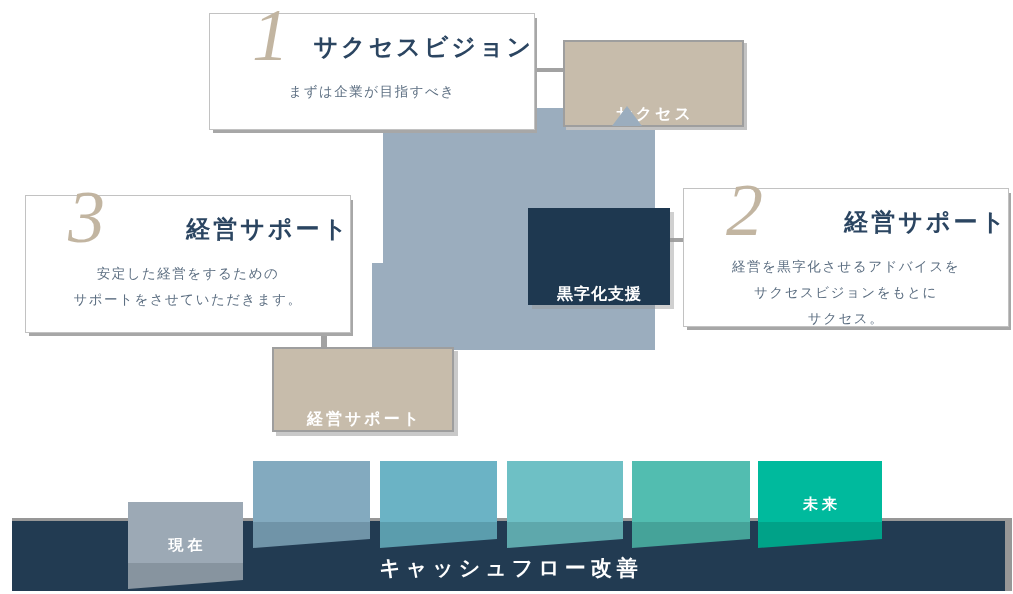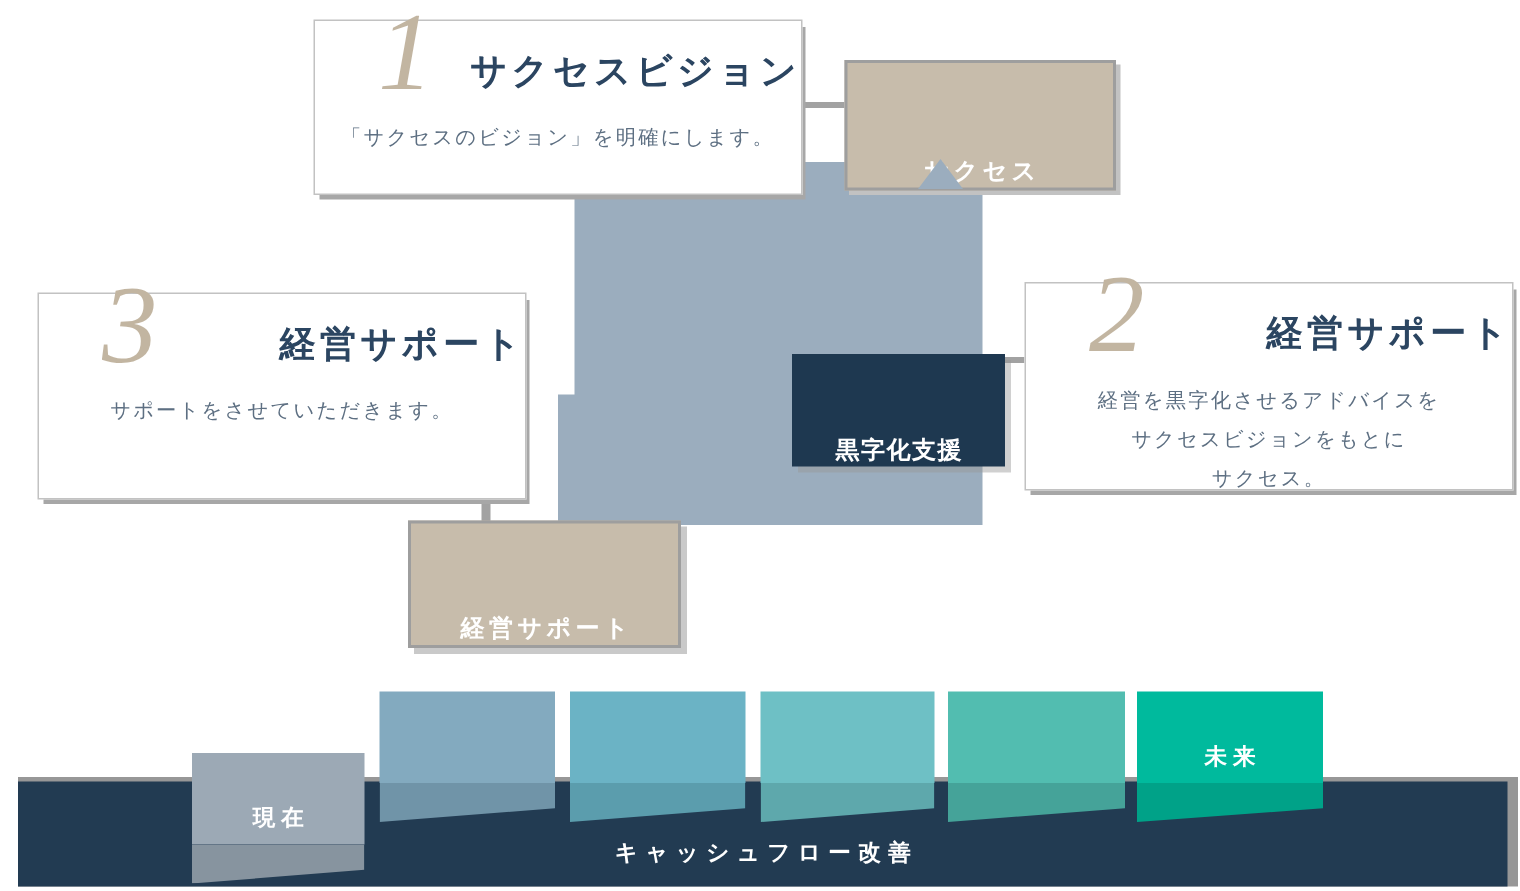--- a/index.html
+++ b/index.html
@@ -14,21 +14,21 @@
   .connector{position:absolute;z-index:2;}
   .conn-1{left:533px;top:68px;width:30px;height:4px;}
   .conn-2{left:670px;top:238px;width:13px;height:4px;}
   .conn-3{left:321px;top:331px;width:6px;height:17px;}
   
   .label-box{
     position:absolute;z-index:3;display:flex;align-items:flex-end;justify-content:center;
     color:#ffffff;font-weight:bold;font-size:16px;letter-spacing:3px;text-indent:3px;
   }
   .box-success{left:563px;top:40px;width:177px;height:83px;border:2px solid #9e9e9e;box-shadow:3px 3px 0 #c2c2c2;}
-  .box-profit{left:528px;top:236px;width:142px;height:75px;box-shadow:4px 4px 0 rgba(150,150,150,.45);letter-spacing:1px;text-indent:1px;}
+  .box-profit{left:528px;top:208px;width:142px;height:97px;box-shadow:4px 4px 0 rgba(150,150,150,.45);letter-spacing:1px;text-indent:1px;}
   .box-support{left:272px;top:347px;width:178px;height:81px;border:2px solid #9e9e9e;box-shadow:4px 4px 0 #c9c9c9;}
   
   .card{
     position:absolute;z-index:4;background:#ffffff;border:1px solid #c2c2c2;
     box-shadow:3px 4px 0 -1px #a7a7a7;font-family:"Liberation Serif",serif;
   }
   .card-1{left:209px;top:13px;width:324px;height:115px;}
   .card-2{left:683px;top:188px;width:324px;height:137px;}
   .card-3{left:25px;top:195px;width:324px;height:136px;}
   .card-num{
@@ -49,21 +49,21 @@
   .card-body{
     margin-top:16px;text-align:center;
     font-size:13.5px;line-height:26px;letter-spacing:1.5px;color:#5d6f82;
   }
   
   .bar-backing{position:absolute;left:12px;top:518px;width:1000px;height:73px;background:#979797;z-index:0;}
   .cashflow-bar{position:absolute;left:12px;top:521px;width:993px;height:70px;z-index:1;}
   .cashflow-label{
     position:absolute;left:12px;top:553px;width:993px;height:30px;z-index:6;
     display:flex;align-items:center;justify-content:center;
-    color:#ffffff;font-weight:bold;font-size:15px;letter-spacing:5px;text-indent:5px;
+    color:#ffffff;font-weight:bold;font-size:21px;letter-spacing:5px;text-indent:5px;
   }
   .step-bar{position:absolute;top:461px;height:86px;z-index:5;}
   .bar-main{position:absolute;left:0;top:0;width:100%;height:61px;}
   .bar-fold{
     position:absolute;left:0;top:61px;width:100%;height:26px;
     clip-path:polygon(0 0,100% 0,100% 65%,0 100%);
   }
   .bar-label{
     position:absolute;left:0;top:0;width:100%;height:86px;
     display:flex;align-items:center;justify-content:center;
@@ -98,38 +98,39 @@
   </div>
 
   <div class="label-box box-support" style="background: rgb(199, 188, 171);">
     <span>経営サポート</span>
   </div>
 
   <div class="card card-1">
     <span class="card-num">1</span>
     <span class="card-title">サクセスビジョン</span>
     <div class="card-body">
-      <div>「サクセスのビジョン」を明確にします。</div>
+      <div>まずは企業が目指すべき</div>
     </div>
   </div>
 
   <div class="card card-2">
     <span class="card-num">2</span>
     <span class="card-title">経営サポート</span>
     <div class="card-body">
       <div>経営を黒字化させるアドバイスを</div>
       <div>サクセスビジョンをもとに</div>
       <div>サクセス。</div>
     </div>
   </div>
 
   <div class="card card-3">
     <span class="card-num">3</span>
     <span class="card-title">経営サポート</span>
     <div class="card-body">
+      <div>安定した経営をするための</div>
       <div>サポートをさせていただきます。</div>
     </div>
   </div>
 
   <div class="bar-backing"></div>
   <div class="cashflow-bar" style="background: rgb(34, 59, 82);"></div>
 
   <div class="step-bar b1">
     <div class="bar-main" style="background: rgb(156, 169, 181);"></div>
     <div class="bar-fold" style="background: rgb(135, 148, 159);"></div>

